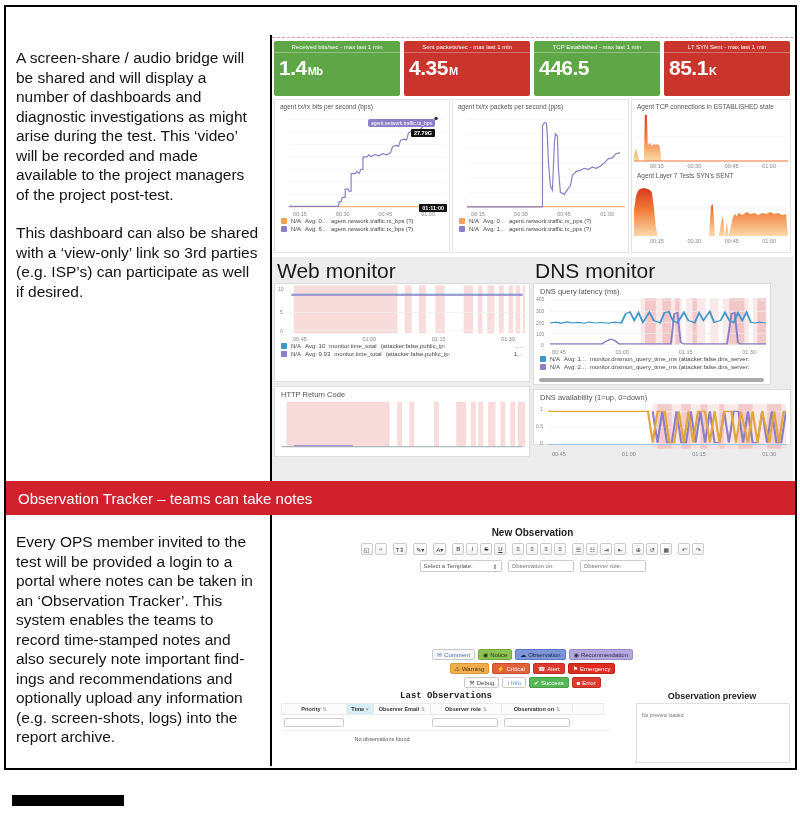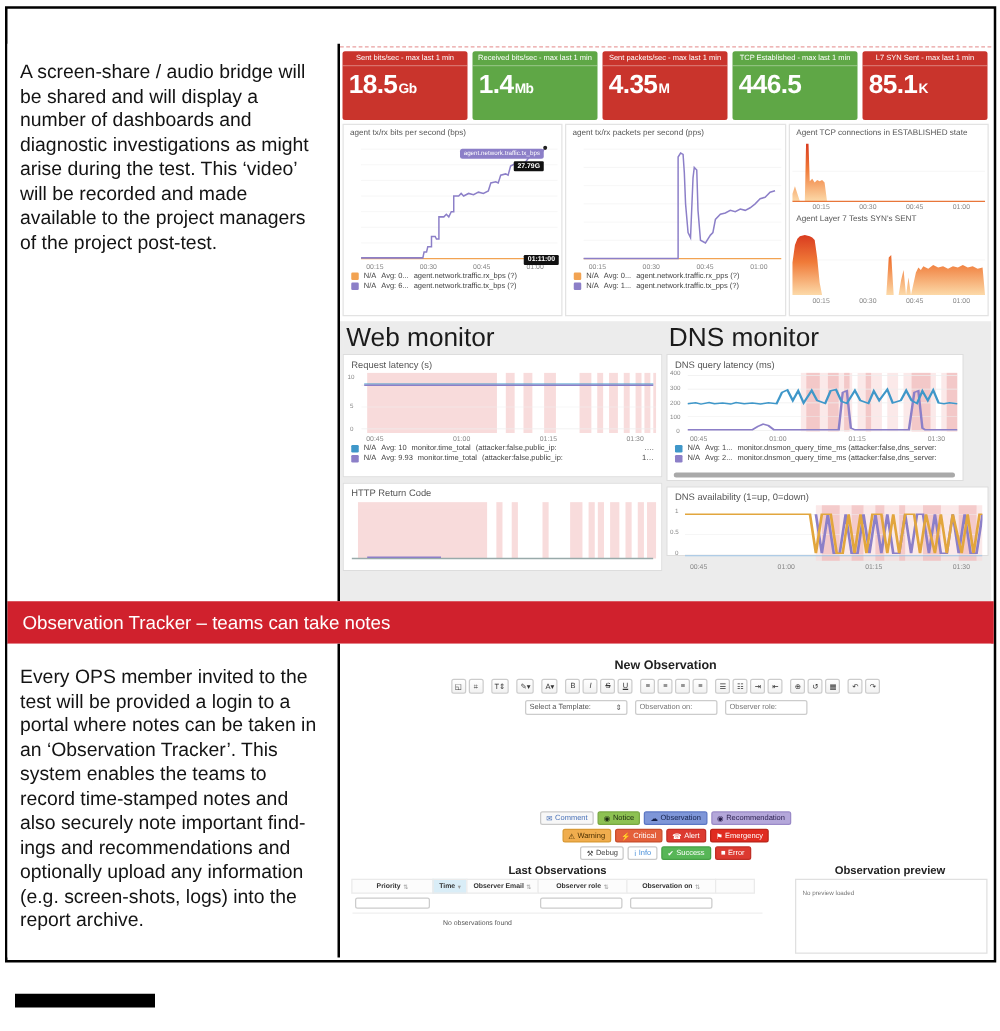--- a/index.html
+++ b/index.html
@@ -59,30 +59,27 @@
 </style>
 </head>
 <body>
 
 <div class="page">
   <div class="doc">
 
 
     <div class="txtcell" style="top:28px;height:446px;">
       <p>A screen-share / audio bridge will be shared and will display a number of dashboards and diagnostic investigations as might arise during the test.  This ‘video’ will be recorded and made available to the project managers of the project post-test.</p>
+      <p>This dashboard can also be shared with a ‘view-only’ link so 3rd parties (e.g. ISP’s) can participate as well if desired.</p>
     </div>
 
     <div class="dash">
       <div class="dashed-top"></div>
 
       <div class="tiles">
-        <div class="tile" style="background: rgb(201, 52, 44);">
-          <div class="tlabel">Sent bits/sec - max last 1 min</div>
-          <div class="tval"><span>18.5</span><span class="tunit">Gb</span></div>
-        </div>
         <div class="tile" style="background: rgb(95, 167, 70);">
           <div class="tlabel">Received bits/sec - max last 1 min</div>
           <div class="tval"><span>1.4</span><span class="tunit">Mb</span></div>
         </div>
         <div class="tile" style="background: rgb(201, 52, 44);">
           <div class="tlabel">Sent packets/sec - max last 1 min</div>
           <div class="tval"><span>4.35</span><span class="tunit">M</span></div>
         </div>
         <div class="tile" style="background: rgb(95, 167, 70);">
           <div class="tlabel">TCP Established - max last 1 min</div>
@@ -206,21 +203,20 @@
             <span>00:45</span>
             <span>01:00</span>
         </div>
       </div>
 
       <div class="monitor">
         <div class="mhead" style="left:5px;top:2px;">Web monitor</div>
         <div class="mhead" style="left:263px;top:2px;">DNS monitor</div>
 
         <div class="pnl" style="left:2px;top:26px;width:256px;height:99px;border-color:#ddd;">
-          <div class="mtit">Request latency (s)</div>
           <div class="plot" style="height:52px;margin:0 4px 0 14px;">
             <svg viewBox="0 0 100 40" preserveAspectRatio="none">
               <g fill="#f3bfbf" opacity="0.55">
                 <rect x="2" y="1" width="44" height="37"></rect>
                   <rect x="49" y="1" width="3" height="37"></rect>
                   <rect x="55" y="1" width="3" height="37"></rect>
                 <rect x="62" y="1" width="4" height="37"></rect>
                   <rect x="74" y="1" width="4" height="37"></rect>
                   <rect x="80" y="1" width="2" height="37"></rect>
                 <rect x="84" y="1" width="3" height="37"></rect>
@@ -474,21 +470,21 @@
         <span class="sbtn" style="background: rgb(87, 182, 87); color: rgb(255, 255, 255); border-color: rgb(70, 160, 70);">
             <span>✔</span>
             <span>Success</span>
           </span>
         <span class="sbtn" style="background: rgb(220, 58, 48); color: rgb(255, 255, 255); border-color: rgb(192, 47, 38);">
             <span>■</span>
             <span>Error</span>
           </span>
       </div>
 
-      <div class="h2s" style="left:10px;top:176px;width:328px;">Last Observations</div>
+      <div class="h2s" style="left:10px;top:176px;width:328px;font-family:Liberation Mono, monospace;">Last Observations</div>
       <div class="h2s" style="left:364px;top:176px;width:152px;">Observation preview</div>
 
       <div class="tbl">
         <div class="thr">
           <div class="th c0">
               <span>Priority</span>
               <span class="srt">⇅</span>
             </div>
           <div class="th c1 active">
               <span>Time</span>

